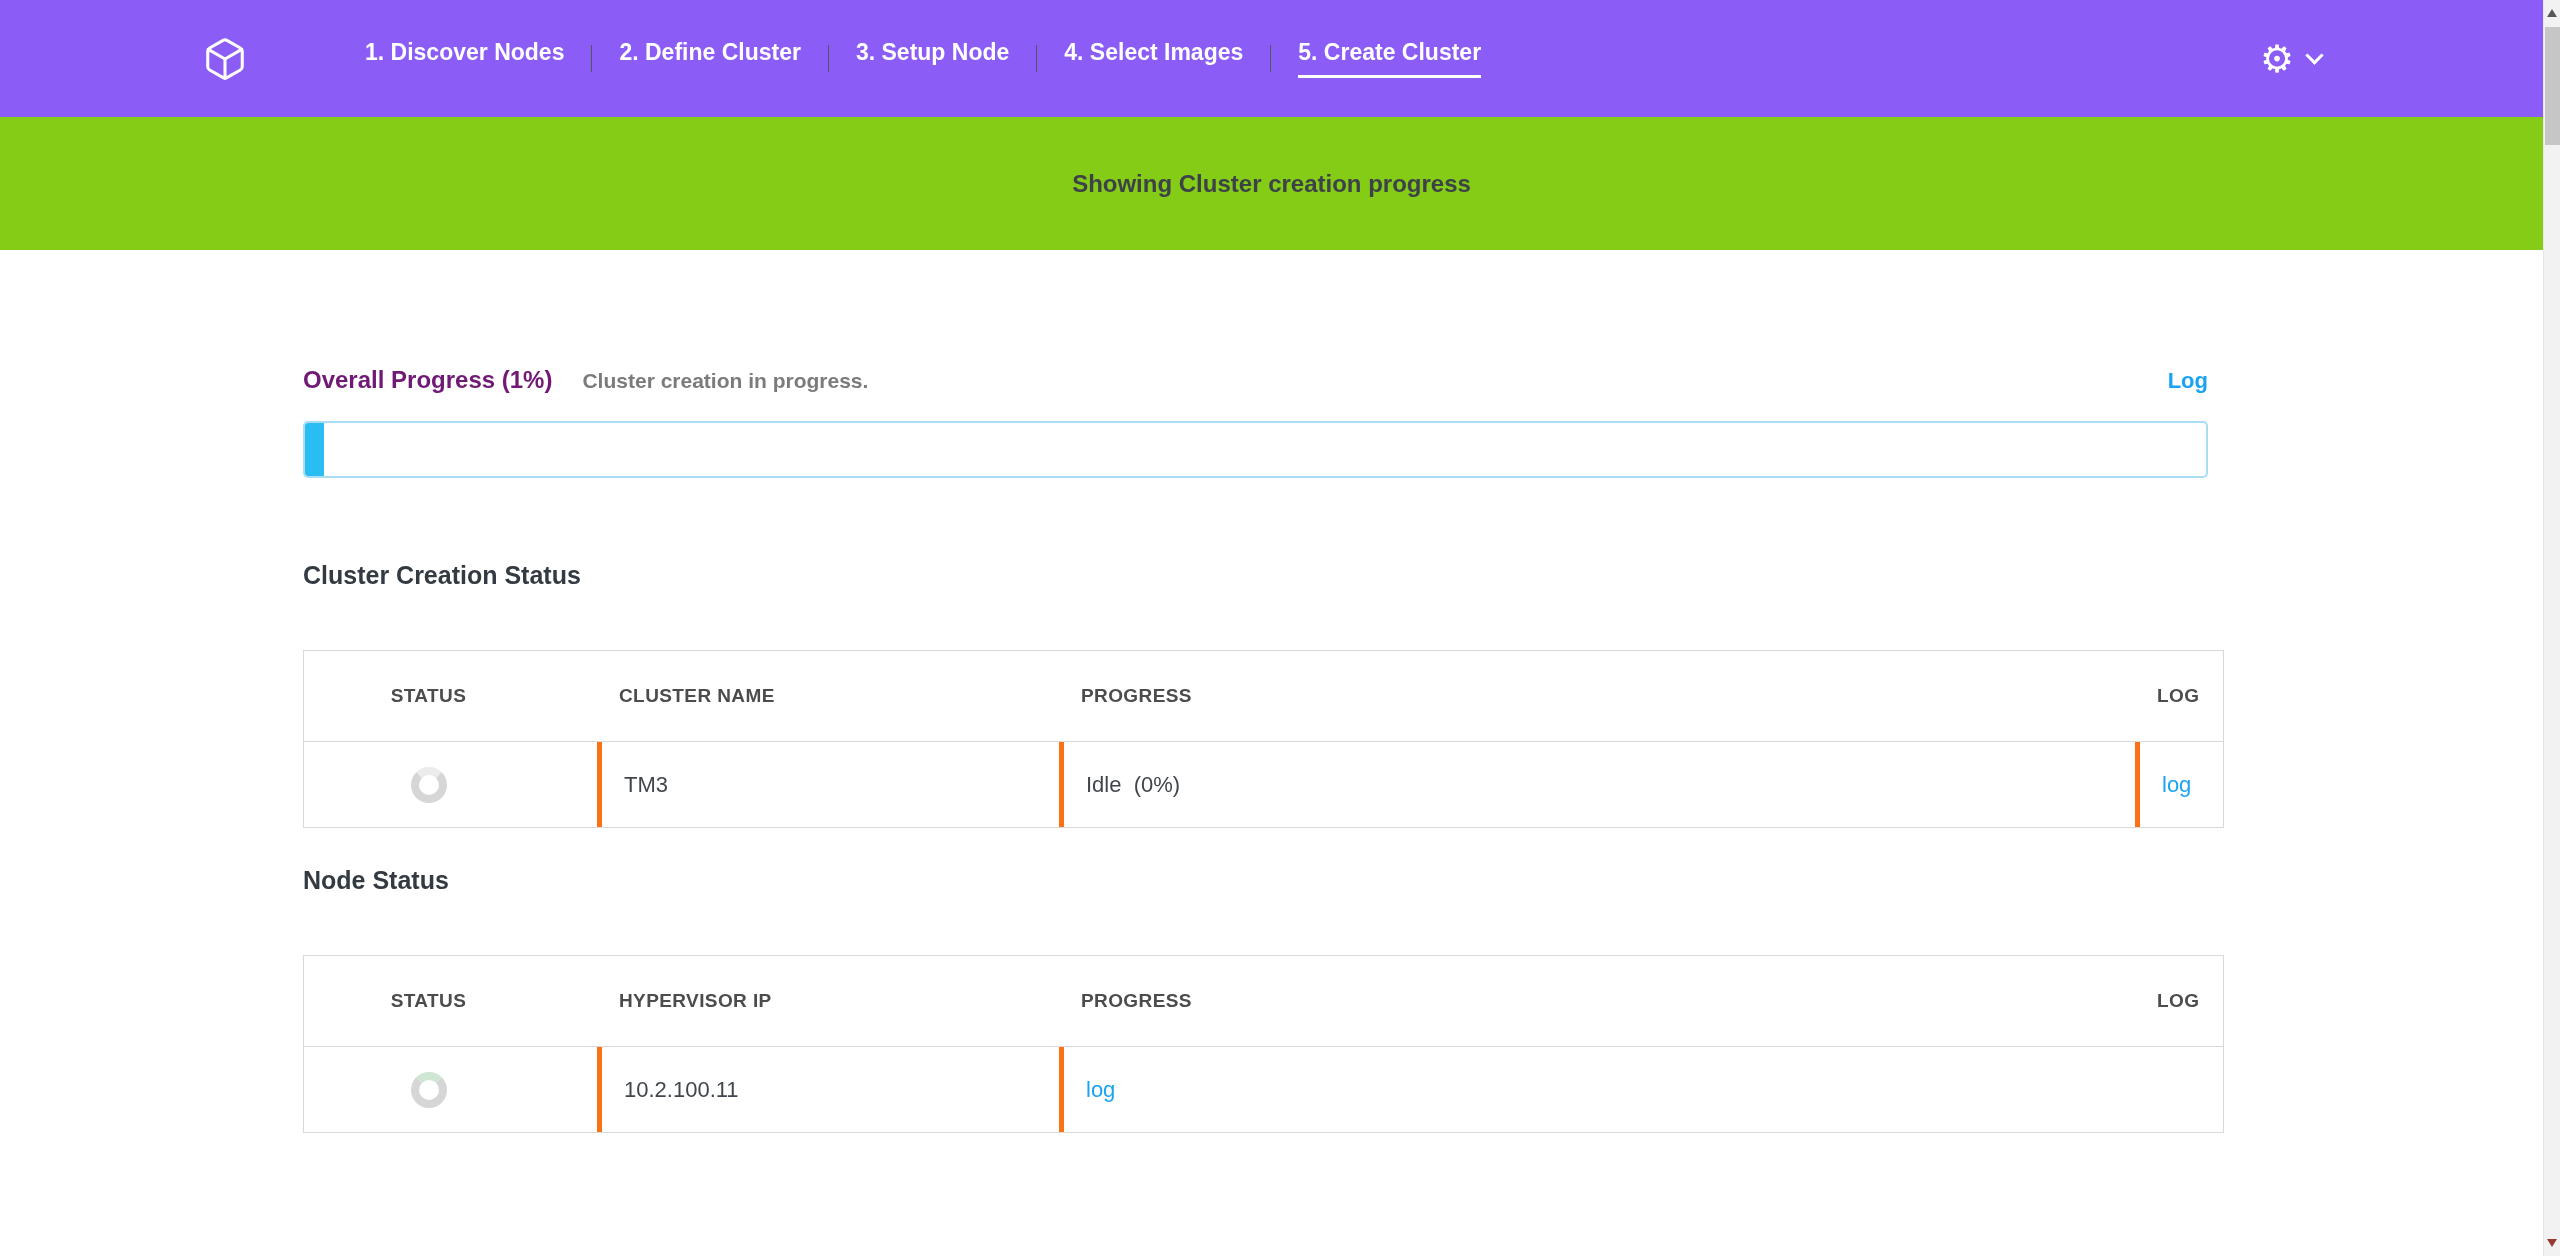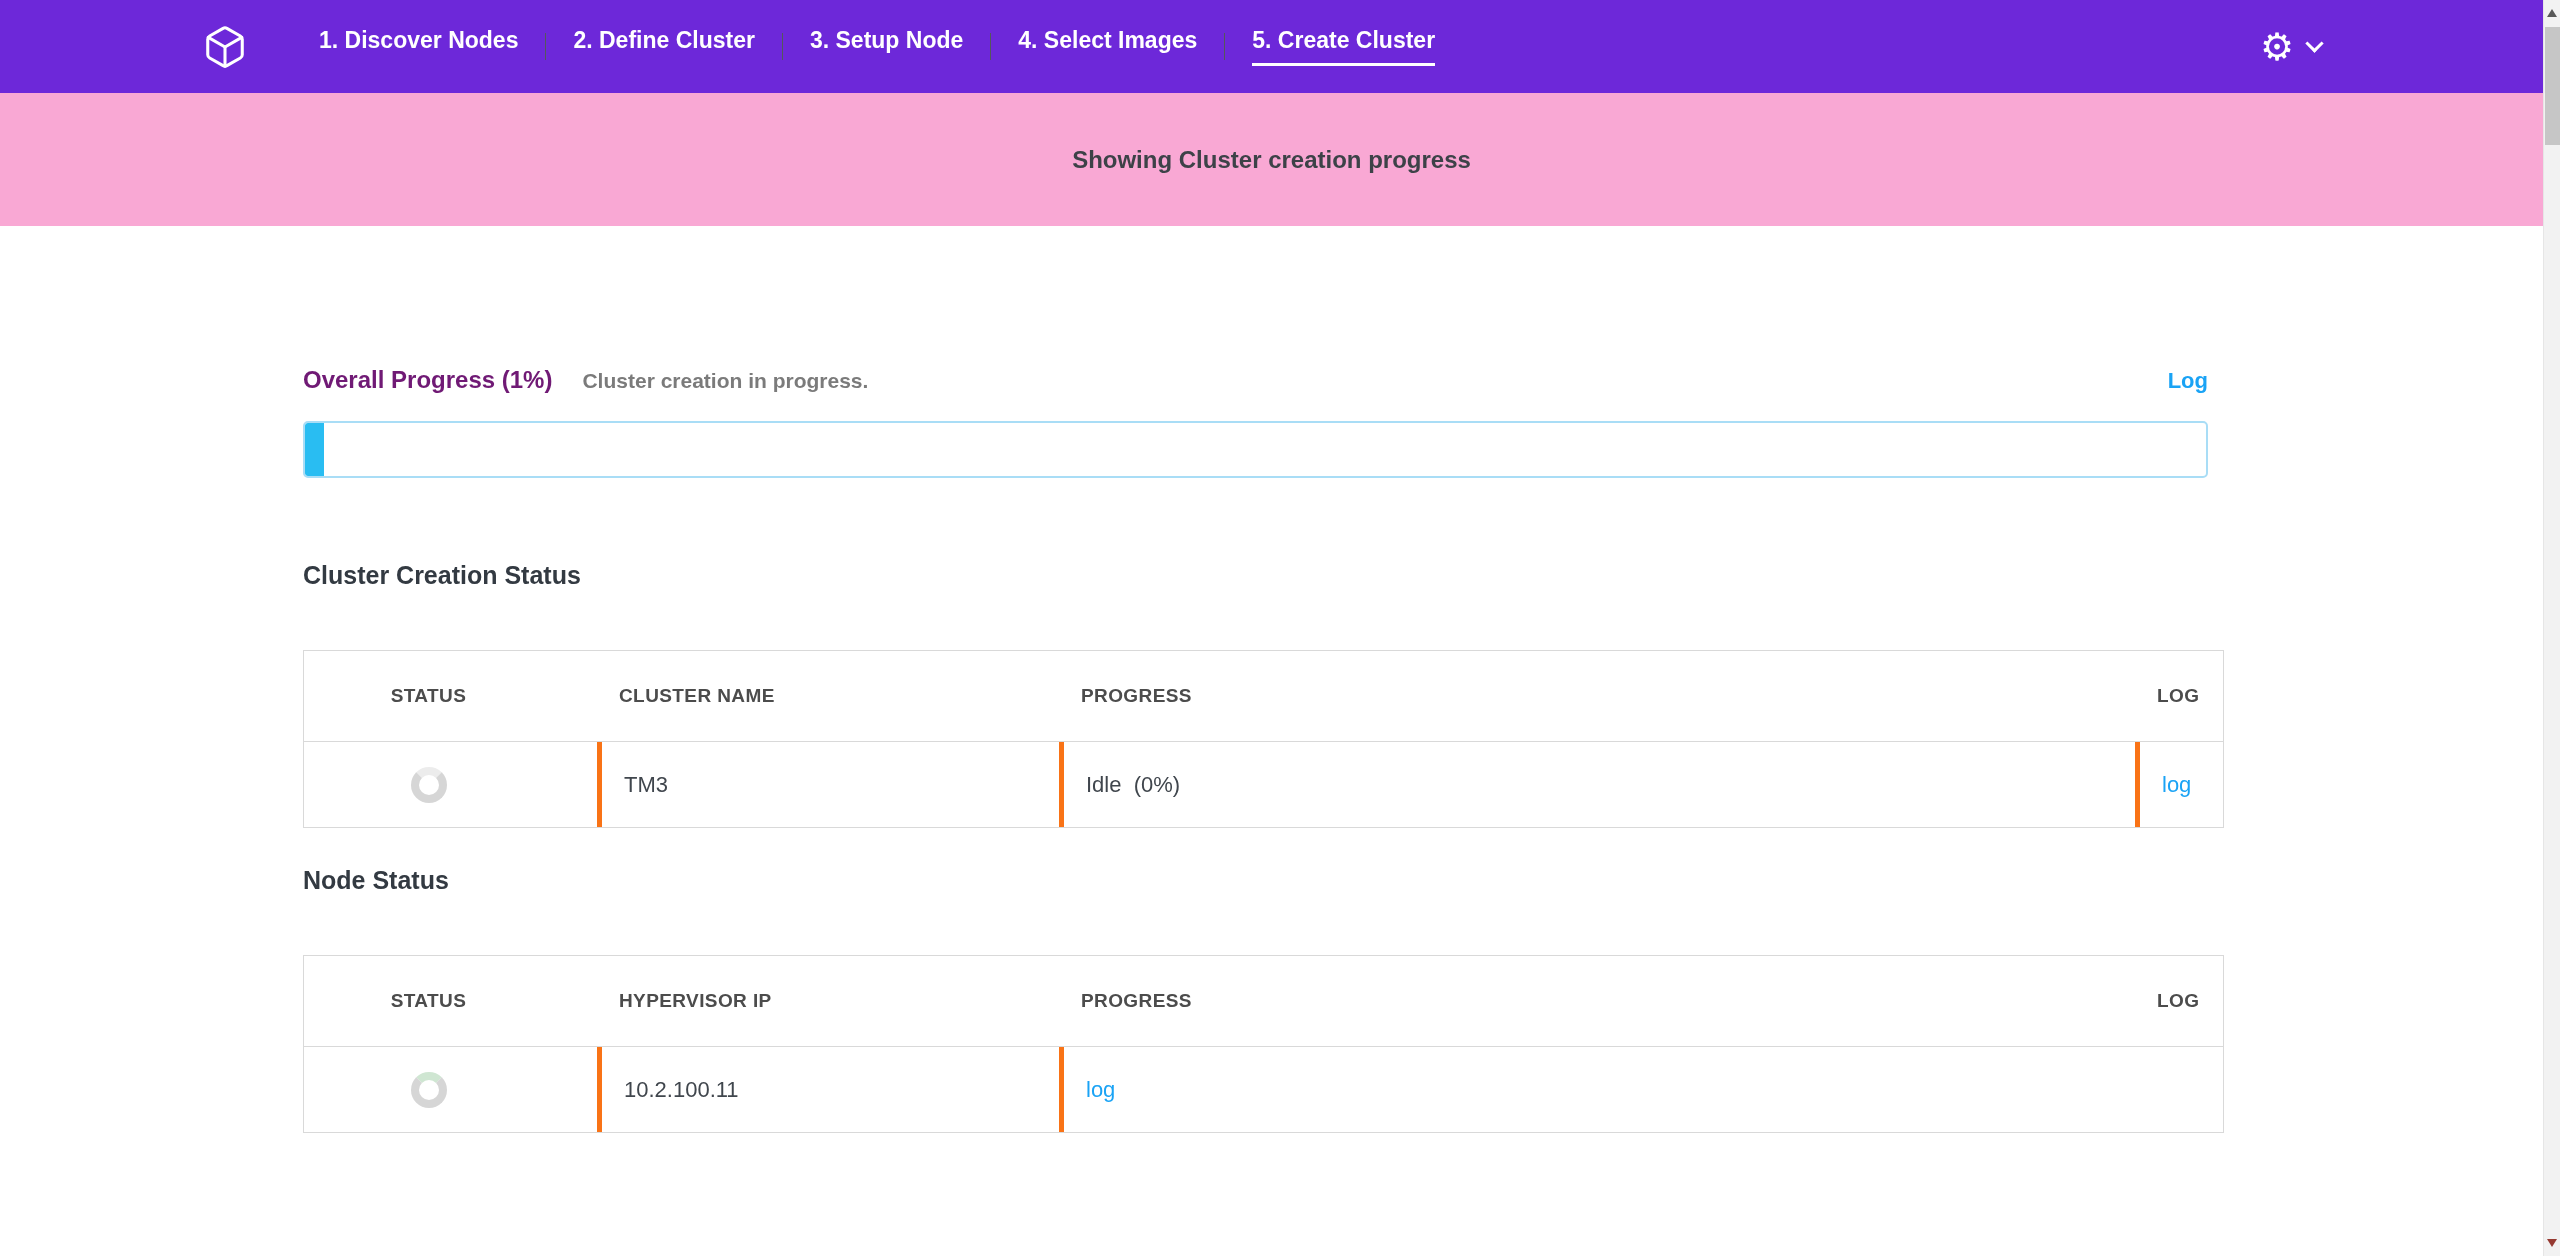--- a/index.html
+++ b/index.html
@@ -7,22 +7,22 @@
   body {
     font-family:"Liberation Sans", sans-serif;
     background:#ffffff;
     position:relative;
     overflow:hidden;
   }
   .page { position:absolute; left:0; top:0; width:2543px; height:1256px; background:#fff; }
 
   
   .navbar {
-    height:93px; background:#6d28d9;
-    display:flex; align-items:center;
+    height:117px; background:#8b5cf6;
+    display:flex; align-items:center;gap:46px;
   }
   .logo { margin-left:202px; width:46px; height:46px; flex:0 0 auto; }
   .logo svg { width:46px; height:46px; display:block; }
   .tabs { display:flex; align-items:center; margin-left:44px; }
   .tab {
     color:#ffffff; font-size:23px; font-weight:700;
     padding:0 27px; cursor:pointer; white-space:nowrap;
   }
   .tab span { display:inline-block; padding-bottom:9px; border-bottom:3px solid transparent; }
   .tab.active span { border-bottom-color:#ffffff; }
@@ -30,21 +30,21 @@
   .nav-right { margin-left:auto; margin-right:222px; display:flex; align-items:center; cursor:pointer; }
   .gear { color:#ffffff; font-size:38px; line-height:38px; }
   .chevron {
     width:13px; height:13px; margin-left:14px; margin-top:-6px;
     border-right:3px solid #ffffff; border-bottom:3px solid #ffffff;
     transform:rotate(45deg);
   }
 
   
   .subheader {
-    height:133px; background:#f9a8d4;
+    height:133px; background:#84cc16;
     display:flex; align-items:center; justify-content:center;
     font-size:24px; font-weight:600; color:#3d4248;
   }
 
   
   .overall-row {
     position:absolute; left:303px; top:366px; width:1905px;
     display:flex; align-items:baseline;
   }
   .overall-label { font-size:24px; font-weight:700; color:#701a75; }

